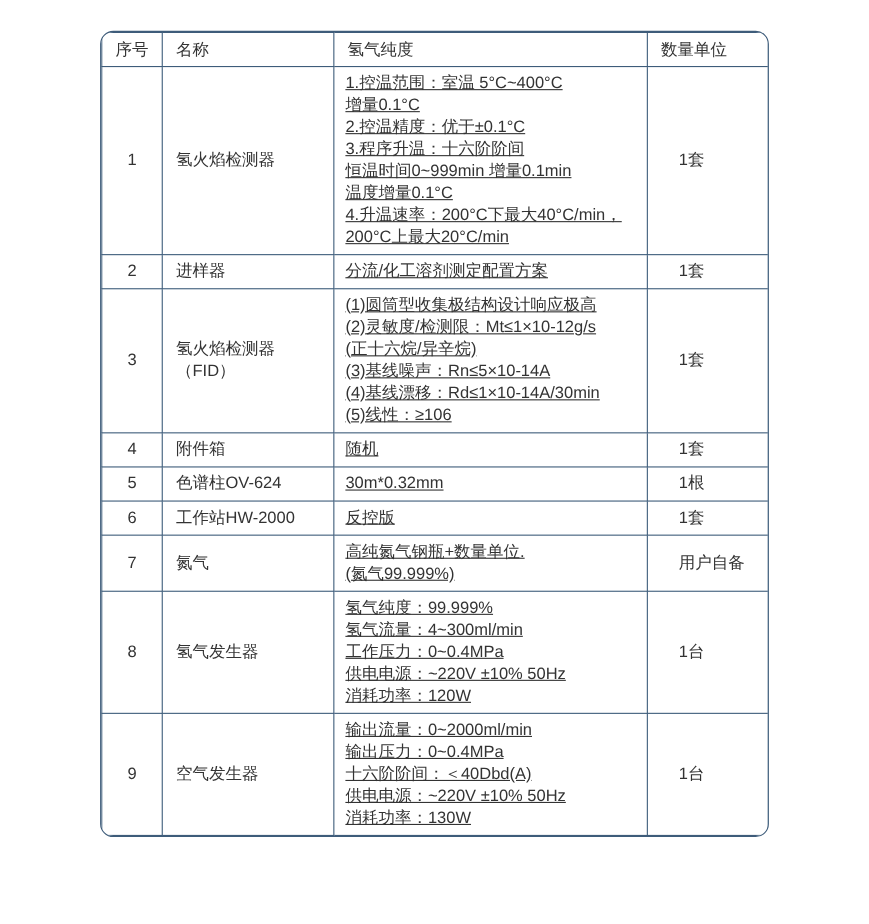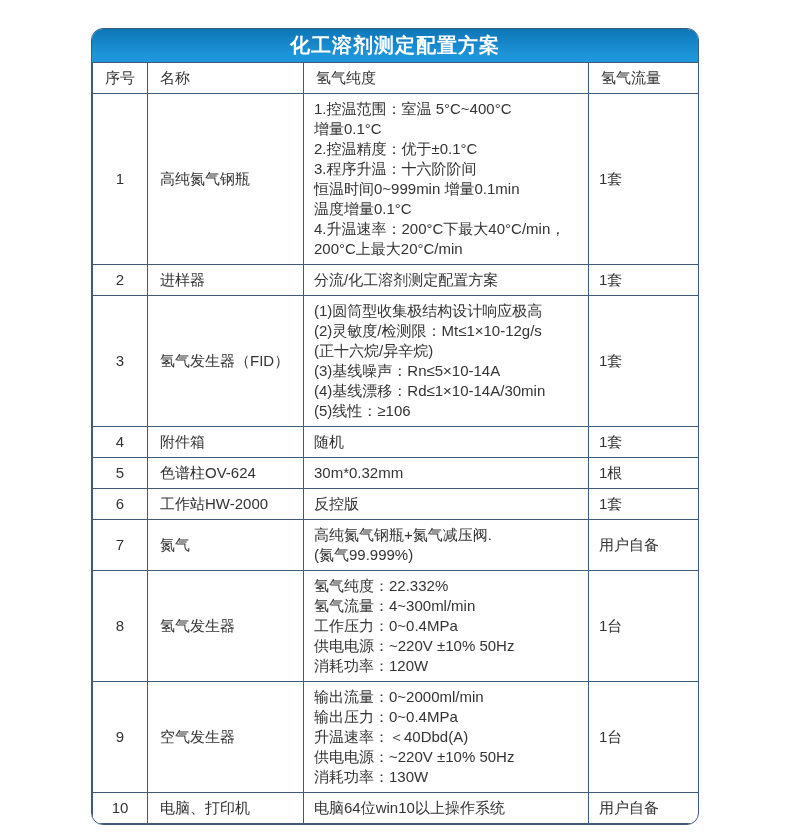--- a/index.html
+++ b/index.html
@@ -27,51 +27,48 @@
   th,td{
     border:1px solid var(--border,#3e5c7a);
     vertical-align:middle;
     overflow:hidden;
   }
   th{font-weight:normal;text-align:left;height:26px;padding:2px 8px 2px 12px;}
   th.c-no{text-align:center;padding:2px;}
   td{padding:5px 8px;line-height:20px;}
   td.c-no{text-align:center;padding:5px 2px;}
   td.c-name{padding-left:12px;}
-  td.c-qty{padding-left:10px;}
-  td.c-spec{padding-left:10px;}
+  td.c-qty{padding-left:28px;}
+  td.c-spec{padding-left:10px;text-decoration:underline;}
   .spec-line{white-space:nowrap;}
 </style>
 </head>
 <body>
 
 <div class="page">
   <div class="panel">
-    <div class="title-bar">
-      <span>化工溶剂测定配置方案</span>
-    </div>
     <table>
       <colgroup>
         <col style="width:55px">
         <col style="width:156px">
         <col style="width:285px">
         <col style="width:110px">
       </colgroup>
       <thead>
         <tr>
           <th class="c-no">序号</th>
           <th class="c-name">名称</th>
           <th class="c-spec">氢气纯度</th>
-          <th class="c-qty">氢气流量</th>
+          <th class="c-qty">数量单位</th>
         </tr>
       </thead>
       <tbody>
           <tr>
             <td class="c-no">1</td>
-            <td class="c-name">高纯氮气钢瓶</td>
+            <td class="c-name">氢火焰检测器</td>
             <td class="c-spec">
               <div class="spec-line">1.控温范围：室温 5°C~400°C</div>
               <div class="spec-line">增量0.1°C</div>
               <div class="spec-line">2.控温精度：优于±0.1°C</div>
               <div class="spec-line">3.程序升温：十六阶阶间</div>
               <div class="spec-line">恒温时间0~999min 增量0.1min</div>
               <div class="spec-line">温度增量0.1°C</div>
               <div class="spec-line">4.升温速率：200°C下最大40°C/min，</div>
               <div class="spec-line">200°C上最大20°C/min</div>
             </td>
@@ -80,21 +77,21 @@
           <tr>
             <td class="c-no">2</td>
             <td class="c-name">进样器</td>
             <td class="c-spec">
               <div class="spec-line">分流/化工溶剂测定配置方案</div>
             </td>
             <td class="c-qty">1套</td>
           </tr>
           <tr>
             <td class="c-no">3</td>
-            <td class="c-name">氢气发生器（FID）</td>
+            <td class="c-name">氢火焰检测器（FID）</td>
             <td class="c-spec">
               <div class="spec-line">(1)圆筒型收集极结构设计响应极高</div>
               <div class="spec-line">(2)灵敏度/检测限：Mt≤1×10-12g/s</div>
               <div class="spec-line">(正十六烷/异辛烷)</div>
               <div class="spec-line">(3)基线噪声：Rn≤5×10-14A</div>
               <div class="spec-line">(4)基线漂移：Rd≤1×10-14A/30min</div>
               <div class="spec-line">(5)线性：≥106</div>
             </td>
             <td class="c-qty">1套</td>
           </tr>
@@ -119,53 +116,45 @@
             <td class="c-name">工作站HW-2000</td>
             <td class="c-spec">
               <div class="spec-line">反控版</div>
             </td>
             <td class="c-qty">1套</td>
           </tr>
           <tr>
             <td class="c-no">7</td>
             <td class="c-name">氮气</td>
             <td class="c-spec">
-              <div class="spec-line">高纯氮气钢瓶+氮气减压阀.</div>
+              <div class="spec-line">高纯氮气钢瓶+数量单位.</div>
               <div class="spec-line">(氮气99.999%)</div>
             </td>
             <td class="c-qty">用户自备</td>
           </tr>
           <tr>
             <td class="c-no">8</td>
             <td class="c-name">氢气发生器</td>
             <td class="c-spec">
-              <div class="spec-line">氢气纯度：22.332%</div>
+              <div class="spec-line">氢气纯度：99.999%</div>
               <div class="spec-line">氢气流量：4~300ml/min</div>
               <div class="spec-line">工作压力：0~0.4MPa</div>
               <div class="spec-line">供电电源：~220V ±10% 50Hz</div>
               <div class="spec-line">消耗功率：120W</div>
             </td>
             <td class="c-qty">1台</td>
           </tr>
           <tr>
             <td class="c-no">9</td>
             <td class="c-name">空气发生器</td>
             <td class="c-spec">
               <div class="spec-line">输出流量：0~2000ml/min</div>
               <div class="spec-line">输出压力：0~0.4MPa</div>
-              <div class="spec-line">升温速率：＜40Dbd(A)</div>
+              <div class="spec-line">十六阶阶间：＜40Dbd(A)</div>
               <div class="spec-line">供电电源：~220V ±10% 50Hz</div>
               <div class="spec-line">消耗功率：130W</div>
             </td>
             <td class="c-qty">1台</td>
-          </tr>
-          <tr>
-            <td class="c-no">10</td>
-            <td class="c-name">电脑、打印机</td>
-            <td class="c-spec">
-              <div class="spec-line">电脑64位win10以上操作系统</div>
-            </td>
-            <td class="c-qty">用户自备</td>
           </tr>
         </tbody>
     </table>
   </div>
 </div>
 
 </body></html>

